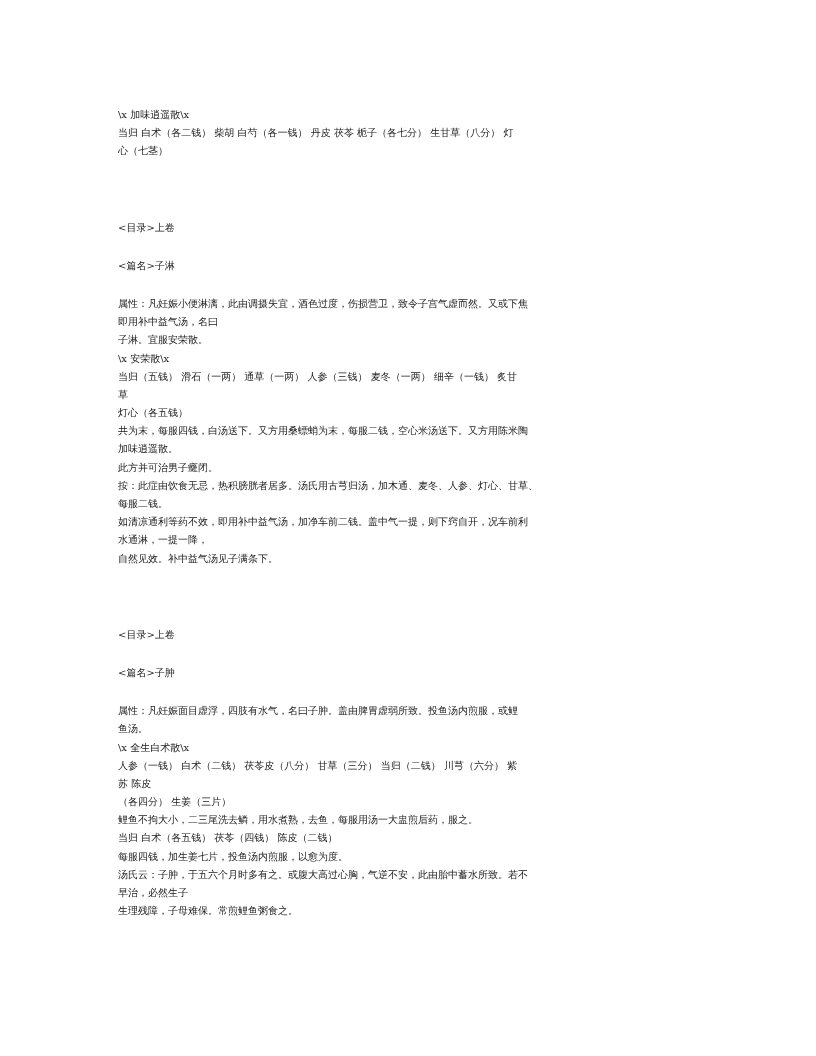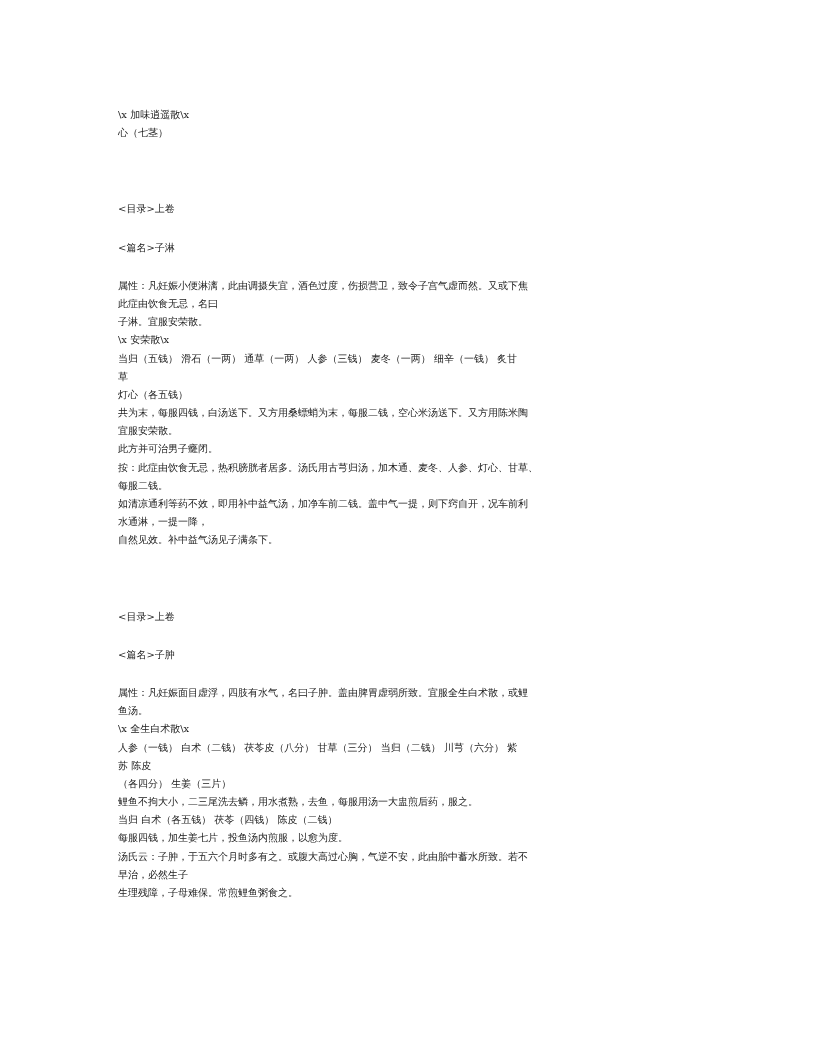--- a/index.html
+++ b/index.html
@@ -38,55 +38,56 @@
       display: block;
     }
   </style>
 </head>
 <body>
 
 <div class="page">
 
   <div class="section">
     <span class="line">\x 加味逍遥散\x</span>
+    <span class="line">当归 白术（各二钱）  柴胡 白芍（各一钱）  丹皮 茯苓 栀子（各七分）  生甘草（八分）  灯</span>
     <span class="line">心（七茎）</span>
   </div>
 
   <div class="gap-block"></div>
 
   <div class="section">
     <span class="line">&lt;目录&gt;上卷</span>
     <div class="gap-heading"></div>
     <span class="line">&lt;篇名&gt;子淋</span>
     <div class="gap-heading"></div>
     <span class="line">属性：凡妊娠小便淋漓，此由调摄失宜，酒色过度，伤损营卫，致令子宫气虚而然。又或下焦</span>
-    <span class="line">此症由饮食无忌，名曰</span>
+    <span class="line">即用补中益气汤，名曰</span>
     <span class="line">子淋。宜服安荣散。</span>
     <span class="line">\x 安荣散\x</span>
     <span class="line">当归（五钱）  滑石（一两）  通草（一两）  人参（三钱）  麦冬（一两）  细辛（一钱）  炙甘</span>
     <span class="line">草</span>
     <span class="line">灯心（各五钱）</span>
     <span class="line">共为末，每服四钱，白汤送下。又方用桑螵蛸为末，每服二钱，空心米汤送下。又方用陈米陶</span>
-    <span class="line">宜服安荣散。</span>
+    <span class="line">加味逍遥散。</span>
     <span class="line">此方并可治男子癃闭。</span>
     <span class="line">按：此症由饮食无忌，热积膀胱者居多。汤氏用古芎归汤，加木通、麦冬、人参、灯心、甘草、</span>
     <span class="line">每服二钱。</span>
     <span class="line">如清凉通利等药不效，即用补中益气汤，加净车前二钱。盖中气一提，则下窍自开，况车前利</span>
     <span class="line">水通淋，一提一降，</span>
     <span class="line">自然见效。补中益气汤见子满条下。</span>
   </div>
 
   <div class="gap-block"></div>
 
   <div class="section">
     <span class="line">&lt;目录&gt;上卷</span>
     <div class="gap-heading"></div>
     <span class="line">&lt;篇名&gt;子肿</span>
     <div class="gap-heading"></div>
-    <span class="line">属性：凡妊娠面目虚浮，四肢有水气，名曰子肿。盖由脾胃虚弱所致。宜服全生白术散，或鲤</span>
+    <span class="line">属性：凡妊娠面目虚浮，四肢有水气，名曰子肿。盖由脾胃虚弱所致。投鱼汤内煎服，或鲤</span>
     <span class="line">鱼汤。</span>
     <span class="line">\x 全生白术散\x</span>
     <span class="line">人参（一钱）  白术（二钱）  茯苓皮（八分）  甘草（三分）  当归（二钱）  川芎（六分）  紫</span>
     <span class="line">苏 陈皮</span>
     <span class="line">（各四分）  生姜（三片）</span>
     <span class="line">鲤鱼不拘大小，二三尾洗去鳞，用水煮熟，去鱼，每服用汤一大盅煎后药，服之。</span>
     <span class="line">当归 白术（各五钱）  茯苓（四钱）  陈皮（二钱）</span>
     <span class="line">每服四钱，加生姜七片，投鱼汤内煎服，以愈为度。</span>
     <span class="line">汤氏云：子肿，于五六个月时多有之。或腹大高过心胸，气逆不安，此由胎中蓄水所致。若不</span>
     <span class="line">早治，必然生子</span>

